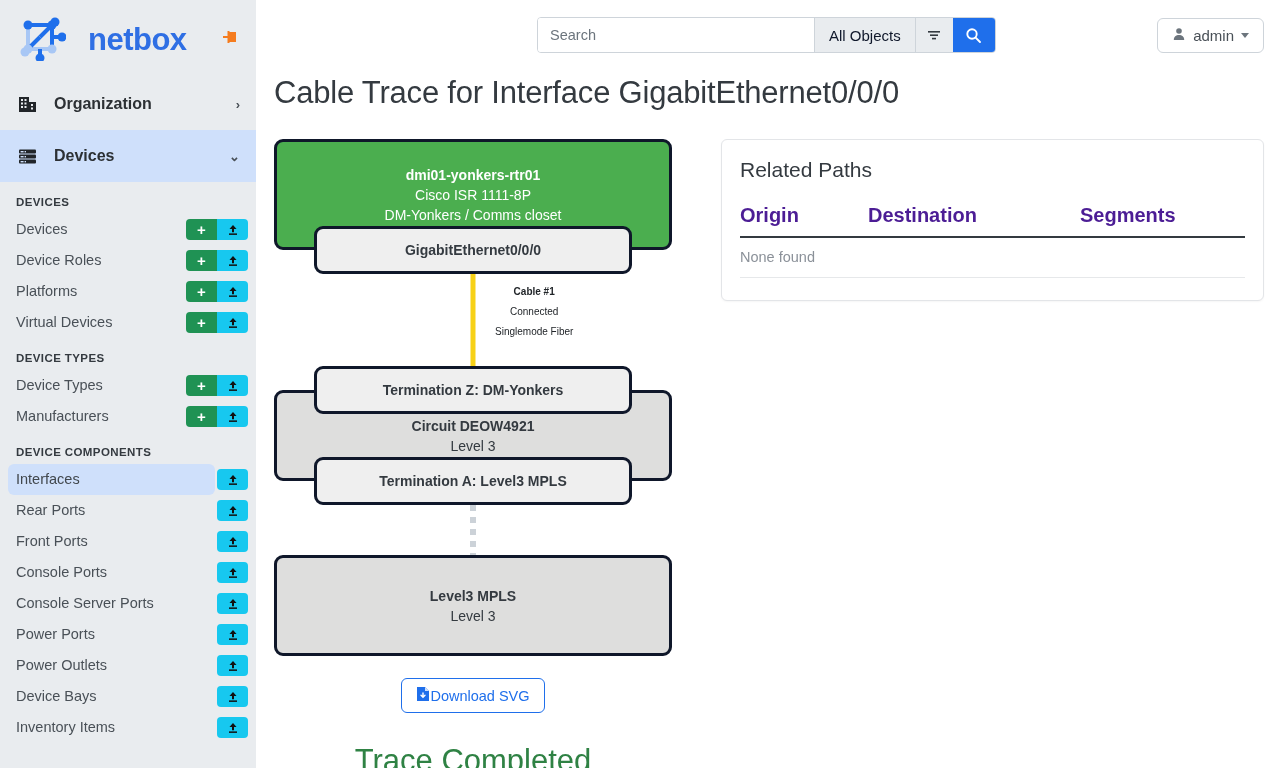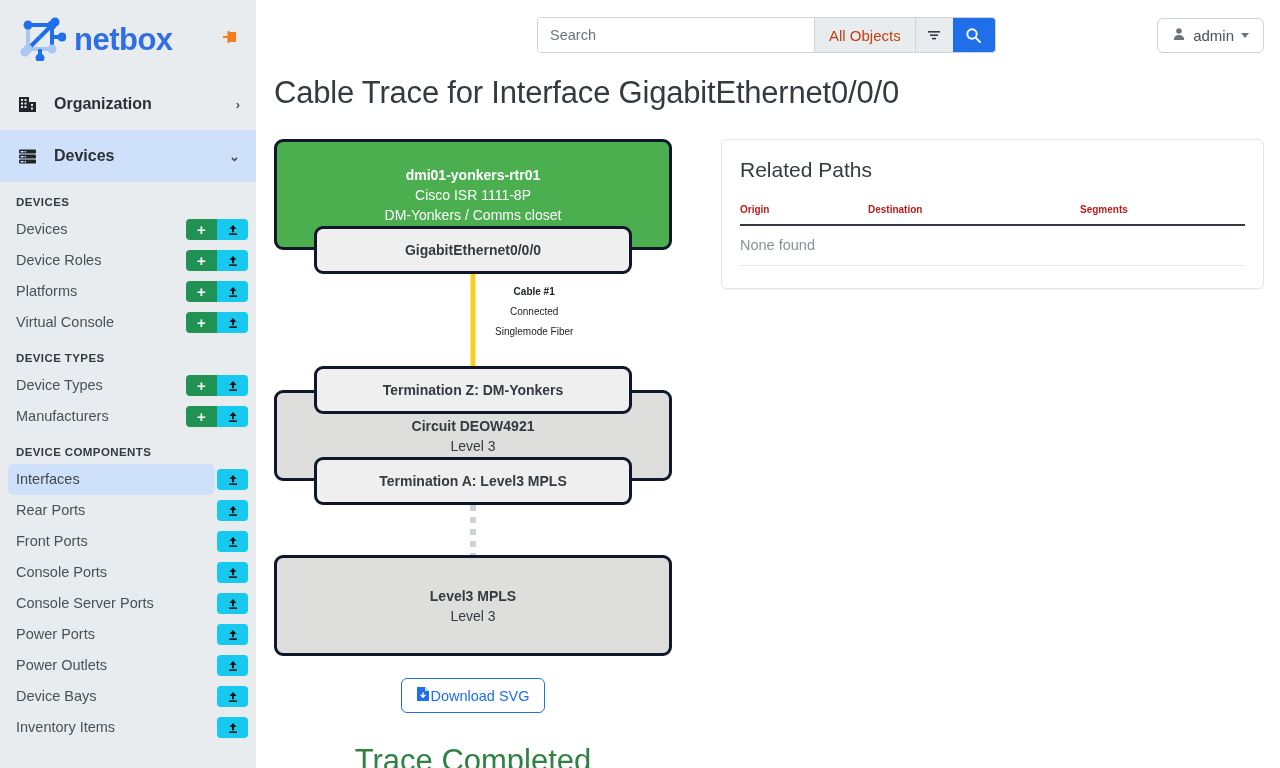--- a/index.html
+++ b/index.html
@@ -15,21 +15,21 @@
   .sidebar {
     width: 256px; min-width: 256px; height: 768px;
     background: #e9ecef;
     overflow: hidden;
     position: relative;
   }
   .brand {
     height: 78px; display: flex; align-items: center;
     padding: 0 16px 0 14px;
   }
-  .brand-logo { display: flex; align-items: center; gap: 8px; flex: 1; }
+  .brand-logo { display: flex; align-items: center; gap: 22px; flex: 1; }
   .brand-wordmark {
     font-size: 31px; font-weight: 700; color: #2f6fe4;
     letter-spacing: -0.5px; line-height: 1;
   }
   .pin-icon { margin-left: auto; }
 
   .nav-group {
     display: flex; align-items: center; gap: 14px;
     height: 52px; padding: 0 16px 0 14px;
     cursor: pointer;
@@ -86,21 +86,21 @@
     border: 1px solid #ced4da;
   }
   .search-input {
     width: 276px; height: 34px; border: none; outline: none;
     padding: 0 12px; font-size: 14.5px; color: #212529;
     font-family: "Liberation Sans", sans-serif; background: #fff;
   }
   .search-input::placeholder { color: #6c757d; }
   .search-scope {
     display: flex; align-items: center; justify-content: center;
-    padding: 8px 14px; background: #e9ecef; font-size: 15px; color: #c2410c;
+    padding: 8px 14px; background: #e9ecef; font-size: 15px; color: #0f172a;
     cursor: pointer; border-left: 1px solid #ced4da;
   }
   .search-filter {
     display: flex; align-items: center; justify-content: center;
     width: 38px; background: #e9ecef; cursor: pointer;
     border-left: 1px solid #ced4da;
   }
   .search-go {
     display: flex; align-items: center; justify-content: center;
     width: 42px; background: #1f6feb; cursor: pointer;
@@ -185,21 +185,21 @@
 
   
   .card {
     border: 1px solid #e3e5e8; border-radius: 6px;
     background: #fff; padding: 18px 18px 22px 18px;
     box-shadow: 0 1px 2px rgba(0,0,0,.04);
   }
   .card-title { font-size: 21px; color: #343a40; font-weight: 400; margin-bottom: 22px; }
   .rp-table { width: 100%; border-collapse: collapse; }
   .rp-table th {
-    text-align: left; font-size: 10px; font-weight: 700; color: #b91c1c;
+    text-align: left; font-size: 20px; font-weight: 700; color: #4c1d95;
     padding: 0 0 9px 0; border-bottom: 2px solid #343a40;
   }
   .rp-table td {
     font-size: 14.5px; color: #8b9199; padding: 11px 0 12px 0;
     border-bottom: 1px solid #e6e8ea;
   }
   .rp-c1 { width: 128px; }
   .rp-c2 { width: 212px; }
 </style>
 </head>
@@ -318,21 +318,21 @@
         <span class="mini-btn mini-add">+</span>
         <span class="mini-btn mini-imp">
           <svg width="12" height="12" viewBox="0 0 12 12">
               <path d="M6 1 L9.5 5 H7 V8.2 H5 V5 H2.5 Z" fill="#111"></path>
               <rect x="2" y="9.4" width="8" height="1.5" fill="#111"></rect>
             </svg>
         </span>
       </span>
     </div>
     <div class="nav-row">
-      <span class="nav-link">Virtual Console</span>
+      <span class="nav-link">Virtual Devices</span>
       <span class="btn-group">
         <span class="mini-btn mini-add">+</span>
         <span class="mini-btn mini-imp">
           <svg width="12" height="12" viewBox="0 0 12 12">
               <path d="M6 1 L9.5 5 H7 V8.2 H5 V5 H2.5 Z" fill="#111"></path>
               <rect x="2" y="9.4" width="8" height="1.5" fill="#111"></rect>
             </svg>
         </span>
       </span>
     </div>

